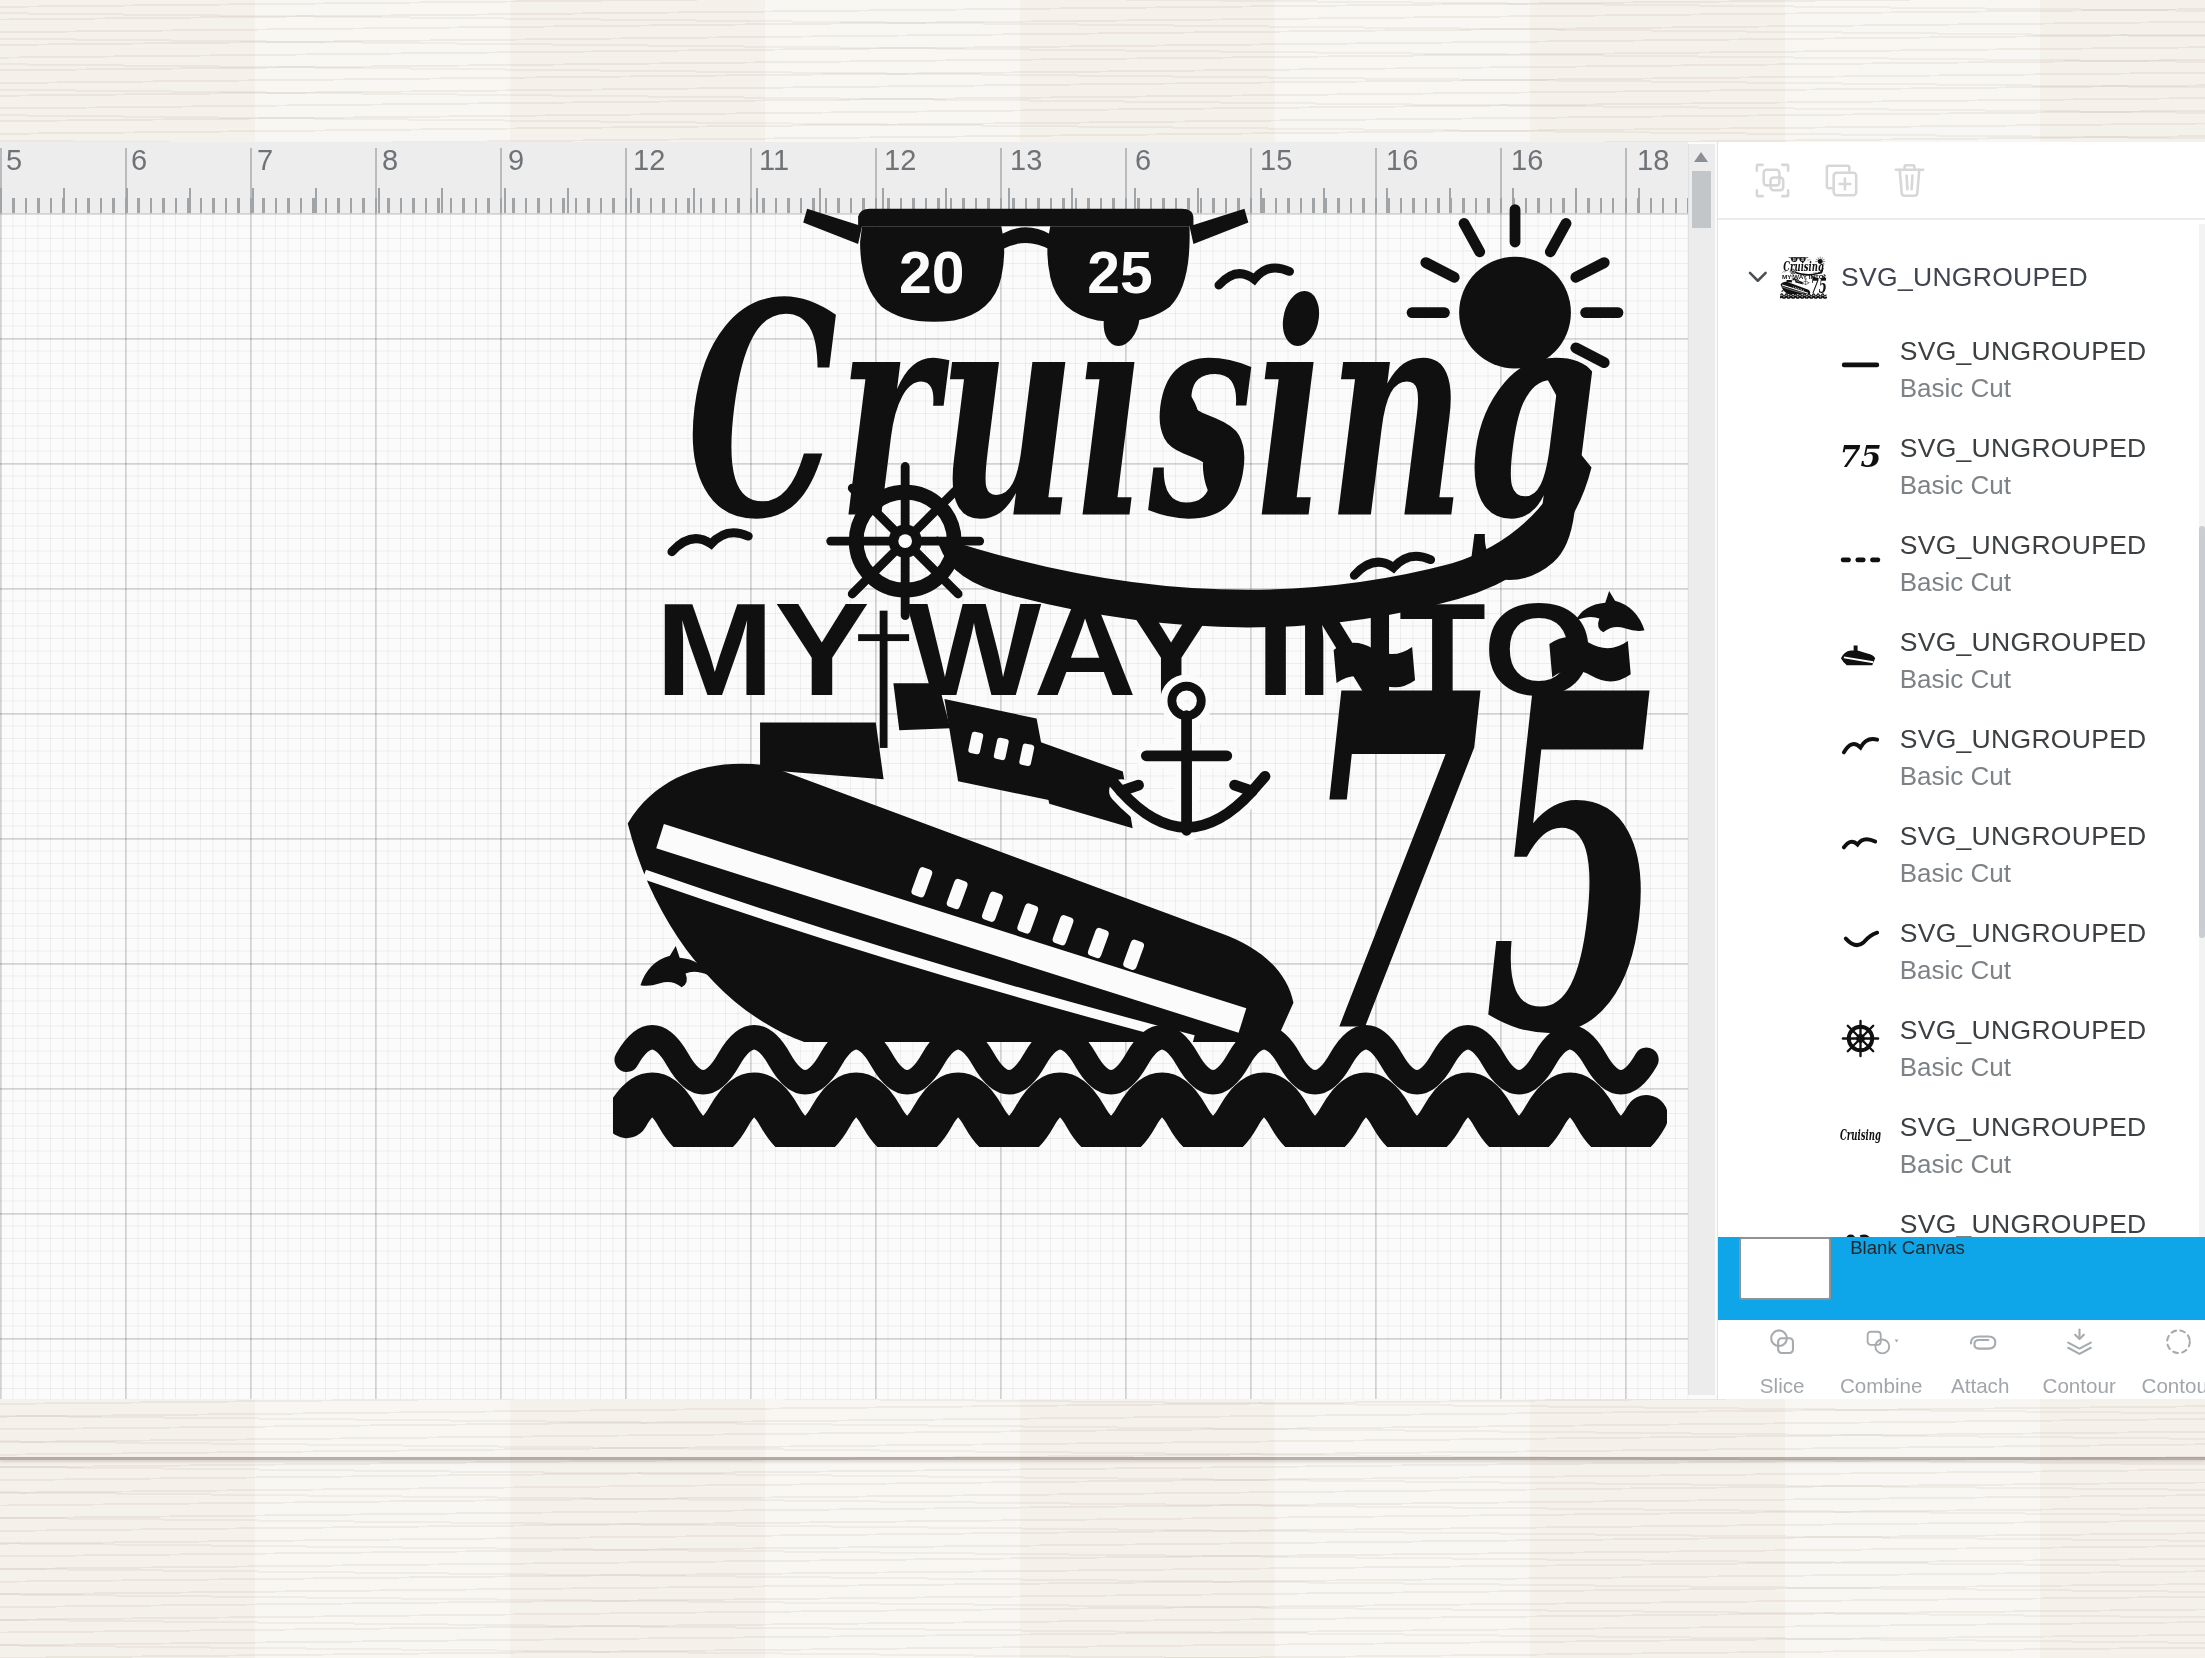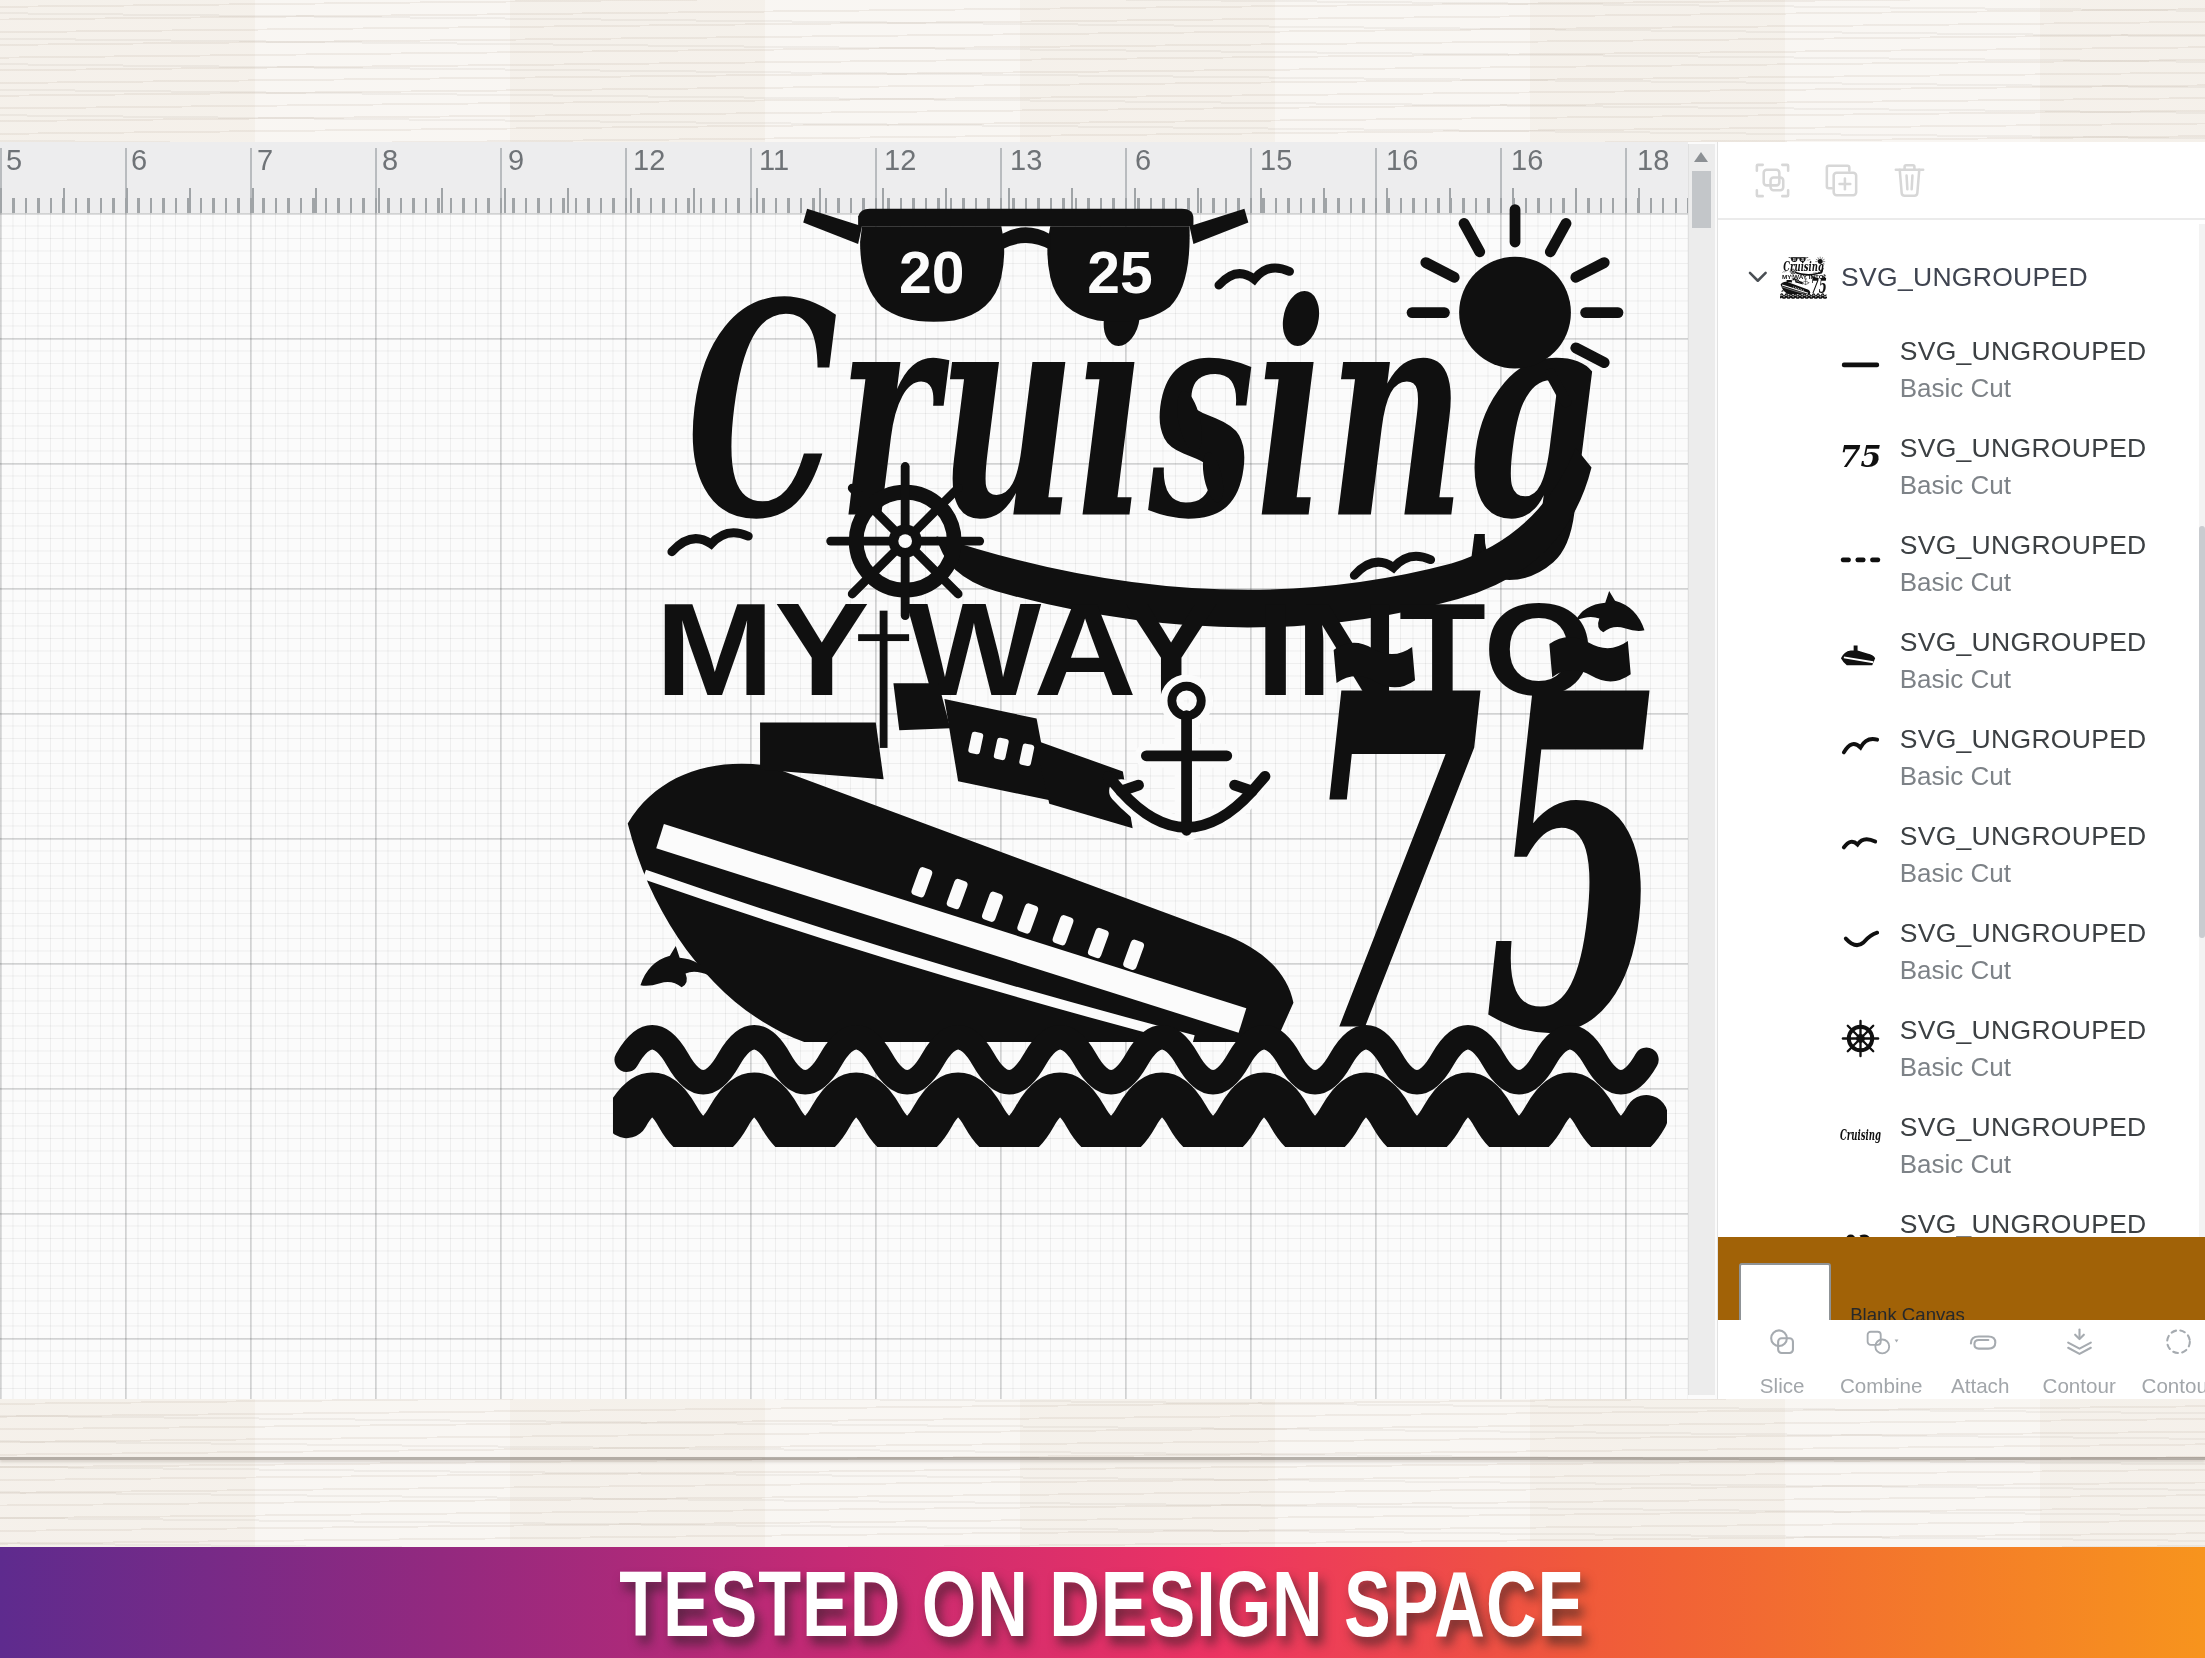--- a/index.html
+++ b/index.html
@@ -51,21 +51,21 @@
   .group-row{position:absolute;top:96px;left:0;right:0;height:78px;display:flex;align-items:center}
   .group-row .chev{margin-left:29px;width:21.6px;height:15.7px}
   .group-row .gthumb{margin-left:11.8px;width:47px;height:43px}
   .group-title{margin-left:13.7px;font-size:26.5px;color:#3f4450;letter-spacing:0.3px}
   .rows{position:absolute;top:182px;left:0;right:0}
   .layer-row{height:97px;display:flex;align-items:flex-start;padding-left:117px;box-sizing:border-box;padding-top:9.8px}
   .lthumb{width:51px;height:51px;flex:0 0 51px;display:flex;align-items:center;justify-content:center}
   .ltext{margin-left:13.7px}
   .ltitle{font-size:26.5px;color:#3c4043;line-height:35px;letter-spacing:0.3px}
   .lsub{font-size:26px;color:#7d8287;line-height:35px;margin-top:2px}
-  .blank-row{position:absolute;top:1095px;left:0;right:0;height:89px;background:#a16207;display:flex;align-items:flex-end;z-index:5}
+  .blank-row{position:absolute;top:1095px;left:0;right:0;height:89px;background:#0ea5e9;display:flex;align-items:flex-start;z-index:5}
   .blank-thumb{margin-left:20.6px;width:92px;height:63px;background:#fff;border:2px solid #8f9396;border-radius:2.9px;box-sizing:border-box}
   .blank-label{margin-left:19.6px;font-size:18.6px;color:#26282a}
   .actions{position:absolute;top:1178px;left:0;right:0;height:78px;background:#fff;display:flex;padding-left:14.7px;z-index:5}
   .action{width:99px;flex:0 0 99px;display:flex;flex-direction:column;align-items:center;padding-top:5.9px}
   .action svg{width:37px;height:37px}
   .action .albl{margin-top:15px;font-size:20.6px;color:#a2a6aa;white-space:nowrap}
   .panel-scroll-track{position:absolute;right:1px;top:82px;bottom:5.9px;width:5.9px;background:#f3f3f3}
   .panel-scroll-thumb{position:absolute;right:1px;top:384px;width:5.9px;height:412px;background:#c9ccd0;border-radius:2.9px}
 
   
@@ -464,18 +464,15 @@
         <span class="albl">Contour</span>
       </div>
     </div>
 
     <div class="panel-scroll-track"></div>
     <div class="panel-scroll-thumb"></div>
   </div>
 
   <div class="wood-seam"></div>
 
-  <div class="banner">
-    <span>TESTED ON DESIGN SPACE</span>
-  </div>
 
 </div>
 
 
 </body></html>

